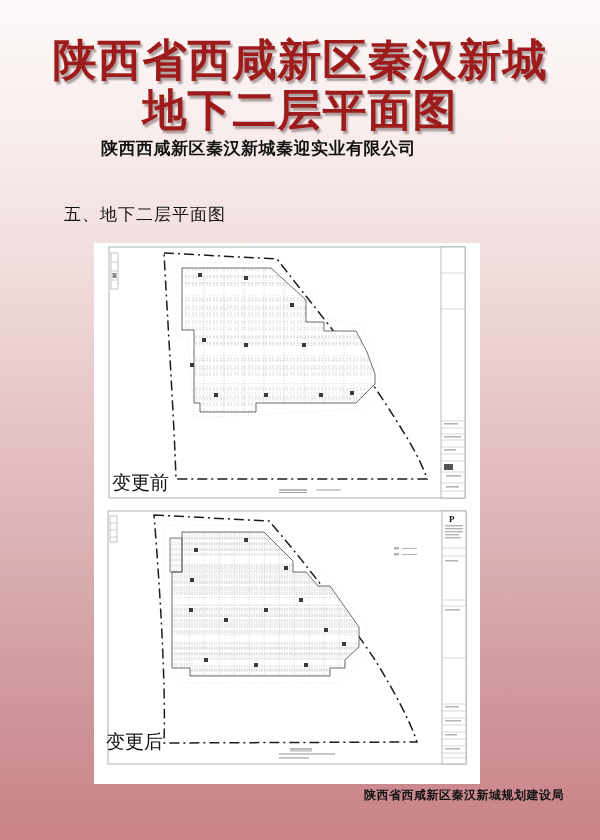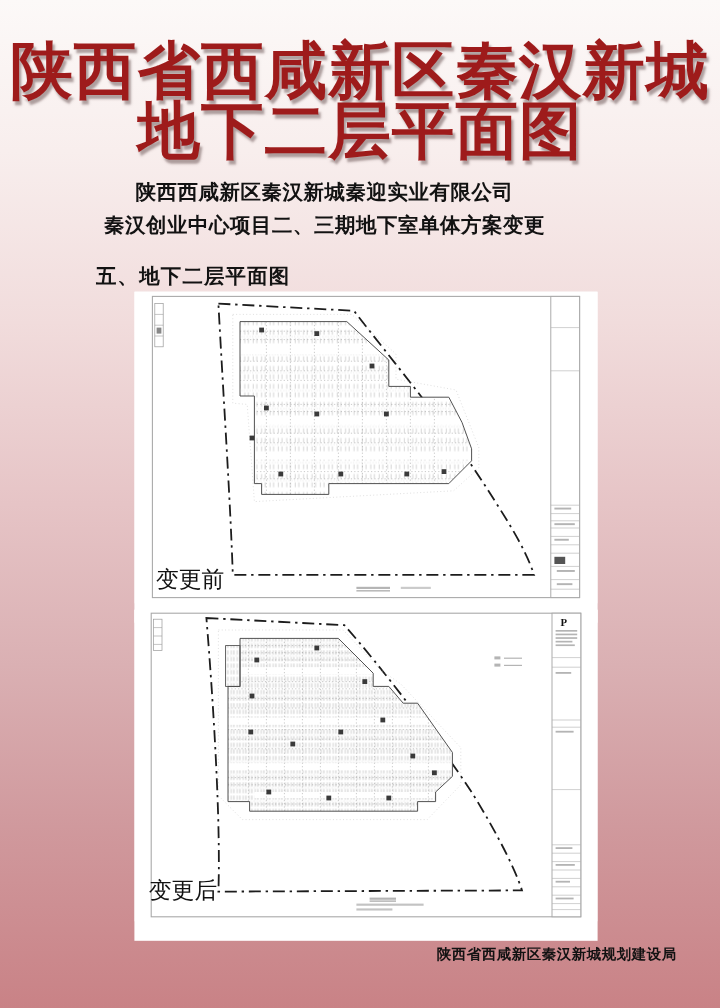--- a/index.html
+++ b/index.html
@@ -9,39 +9,39 @@
   }
   .page {
     position:relative; width:600px; height:840px;
     background:linear-gradient(180deg,
       #fcf9f8 0%, #f8eeed 15%, #f1dcdc 32%,
       #e6c4c6 50%, #dab0b3 66%, #d0999d 82%, #c98286 100%);
   }
   .title {
     position:absolute; top:36px; left:0; width:600px;
     margin:0; text-align:center;
-    font-size:52px; font-weight:bold; line-height:50px;
+    font-size:44px; font-weight:bold; line-height:50px;
     color:#9e1b1b;
     text-shadow:2px 3px 2px rgba(110,88,88,0.55);
     letter-spacing:1px;
   }
   .subtitle {
-    position:absolute; left:0; width:517px; margin:12px;
+    position:absolute; left:0; width:517px; margin:0;
     text-align:center; font-size:17px; font-weight:bold;
     color:#121212; line-height:20px; letter-spacing:0.5px;
   }
   .subtitle.s1 { top:139px; }
   .subtitle.s2 { top:166px; }
   .section-heading {
-    position:absolute; top:203px; left:64px; margin:16px;
-    font-size:17px; font-weight:bold; color:#121212;
+    position:absolute; top:203px; left:64px; margin:0;
+    font-size:17px; font-weight:normal; color:#121212;
     letter-spacing:1px;
   }
   .plan-panel {
-    position:absolute; left:112px; width:386px; height:276px;
+    position:absolute; left:94px; width:386px; height:276px;
     background:#ffffff; margin:0;
   }
   .plan-panel.before { top:243px; }
   .plan-panel.after  { top:508px; }
   .plan-panel svg { display:block; width:386px; height:260px; }
   .plan-label {
     font-family:"Liberation Serif","DejaVu Serif",serif;
     font-size:19px; fill:#111111;
   }
   .tb-logo-text {
@@ -64,21 +64,20 @@
   .dotted-outline { fill:none; stroke:#c7c7c7; stroke-width:0.5; stroke-dasharray:0.8 2; }
 </style>
 </head>
 <body>
 
 <div class="page">
 
   <h1 class="title"><span>陕西省西咸新区秦汉新城</span><br><span>地下二层平面图</span></h1>
 
   <p class="subtitle s1">陕西西咸新区秦汉新城秦迎实业有限公司</p>
-  <p class="subtitle s2">秦汉创业中心项目二、三期地下室单体方案变更</p>
 
   <h2 class="section-heading">五、地下二层平面图</h2>
 
   <figure class="plan-panel before">
     <svg viewBox="0 0 386 260">
       <defs>
         <pattern id="p1stall" width="7" height="15" patternUnits="userSpaceOnUse">
           <path d="M1,2 V6 M4,2 V6 M1,9 V13 M4,9 V13" stroke="#b6b6b6" stroke-width="0.5"></path>
           <path d="M0,7.5 H7" stroke="#d2d2d2" stroke-width="0.4" stroke-dasharray="1 1.5"></path>
         </pattern>

